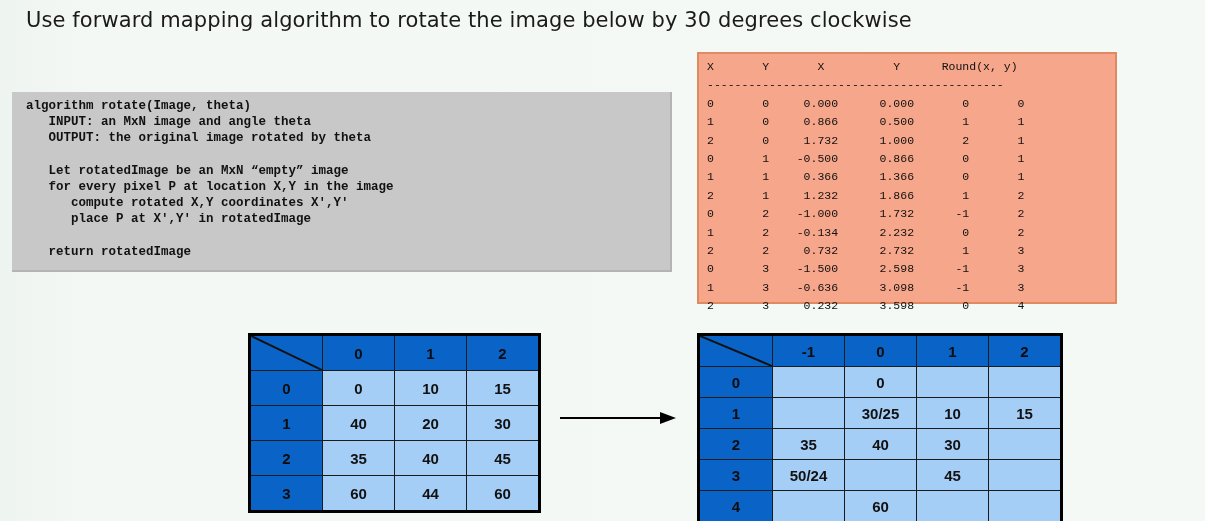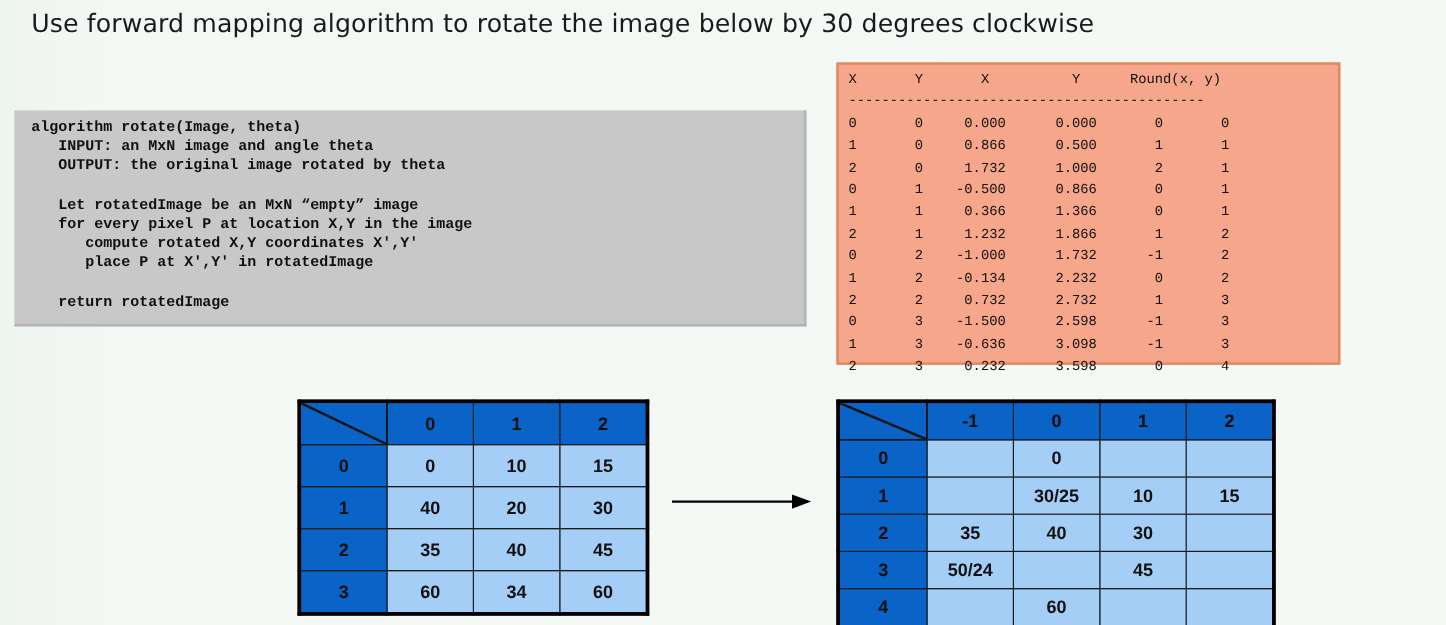--- a/index.html
+++ b/index.html
@@ -196,21 +196,21 @@
         </tr>
         <tr>
           <td class="hdr rowhdr">2</td>
           <td class="cell">35</td>
           <td class="cell">40</td>
           <td class="cell">45</td>
         </tr>
         <tr>
           <td class="hdr rowhdr">3</td>
           <td class="cell">60</td>
-          <td class="cell">34</td>
+          <td class="cell">44</td>
           <td class="cell">60</td>
         </tr>
       </tbody>
   </table>
 
   <svg id="arrow" viewBox="0 0 116 28">
     <line x1="0" y1="14" x2="102" y2="14" stroke="#000" stroke-width="2"></line>
     <polygon points="100,8 116,14 100,20" fill="#000"></polygon>
   </svg>
 

